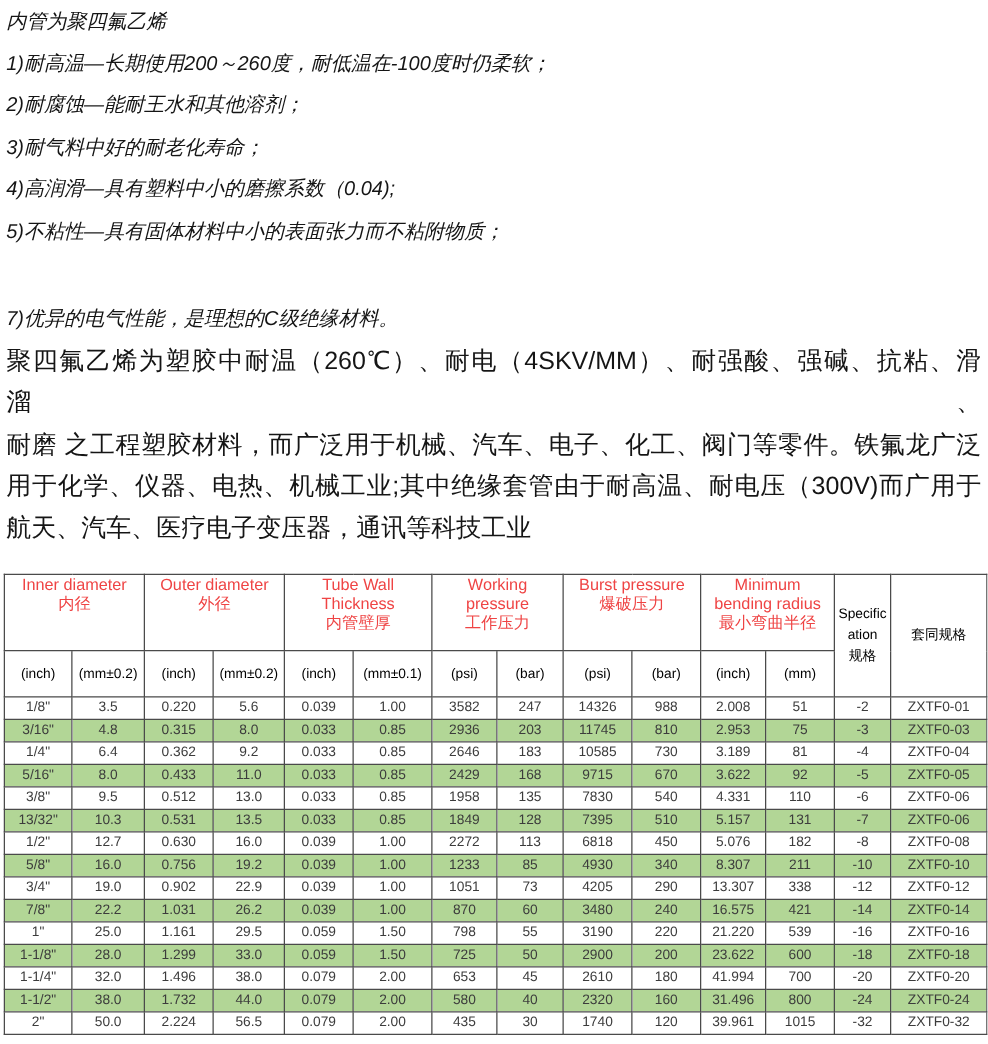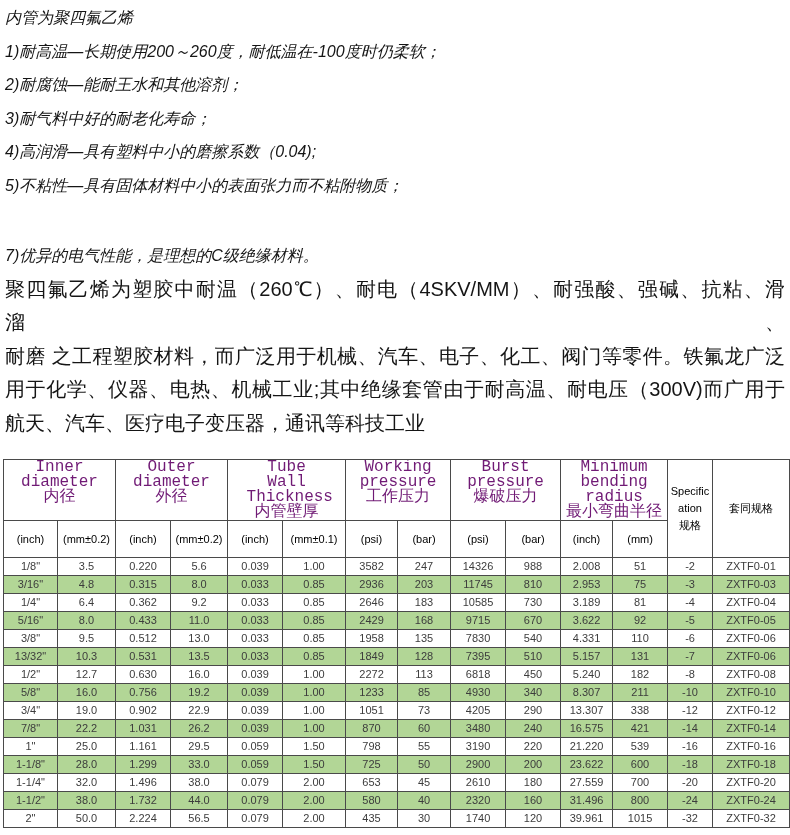--- a/index.html
+++ b/index.html
@@ -14,21 +14,21 @@
   .para{padding:0 5px;font-size:20px;line-height:33.5px;color:#151515;}
   .para .para-line.justify{text-align:justify;text-align-last:justify;}
   table.spec{
     border-collapse:collapse;table-layout:fixed;
     width:786px;margin:19px 0 0 3px;
   }
   table.spec th, table.spec td{
     border:1px solid #4a4a4a;padding:0;text-align:center;overflow:hidden;
     font-weight:normal;
   }
-  th.group-th{height:60px;vertical-align:top;padding-top:3px;font-size:16px;line-height:15px;color:#701a75;font-family:Liberation Mono, monospace;}
+  th.group-th{height:60px;vertical-align:top;padding-top:3px;font-size:13px;line-height:15px;color:#ef4444;}
   th.group-th .en{display:block;margin:0 auto;}
   th.group-th .zh{display:block;}
   th.group-th.wrap-en .en{max-width:80px;text-align:center;}
   th.group-th.wrap-mbr .en{max-width:96px;}
   th.sub-th{height:36px;font-size:11px;line-height:13px;color:#000;}
   th.span-th{font-size:11px;line-height:17px;color:#000;vertical-align:middle;}
   th.spec-th .en{display:block;word-break:break-all;max-width:42px;margin:0 auto;}
   tbody td{height:17px;font-size:11px;line-height:17px;color:#3c3c3c;}
   tr.green td{background:var(--row-green,#b2d696);}
   .footer-note{
@@ -221,21 +221,21 @@
         <td>1/2"</td>
         <td>12.7</td>
         <td>0.630</td>
         <td>16.0</td>
         <td>0.039</td>
         <td>1.00</td>
         <td>2272</td>
         <td>113</td>
         <td>6818</td>
         <td>450</td>
-        <td>5.240</td>
+        <td>5.076</td>
         <td>182</td>
         <td>-8</td>
         <td>ZXTF0-08</td>
       </tr>
       <tr class="green">
         <td>5/8"</td>
         <td>16.0</td>
         <td>0.756</td>
         <td>19.2</td>
         <td>0.039</td>
@@ -317,21 +317,21 @@
         <td>1-1/4"</td>
         <td>32.0</td>
         <td>1.496</td>
         <td>38.0</td>
         <td>0.079</td>
         <td>2.00</td>
         <td>653</td>
         <td>45</td>
         <td>2610</td>
         <td>180</td>
-        <td>27.559</td>
+        <td>41.994</td>
         <td>700</td>
         <td>-20</td>
         <td>ZXTF0-20</td>
       </tr>
       <tr class="green">
         <td>1-1/2"</td>
         <td>38.0</td>
         <td>1.732</td>
         <td>44.0</td>
         <td>0.079</td>

